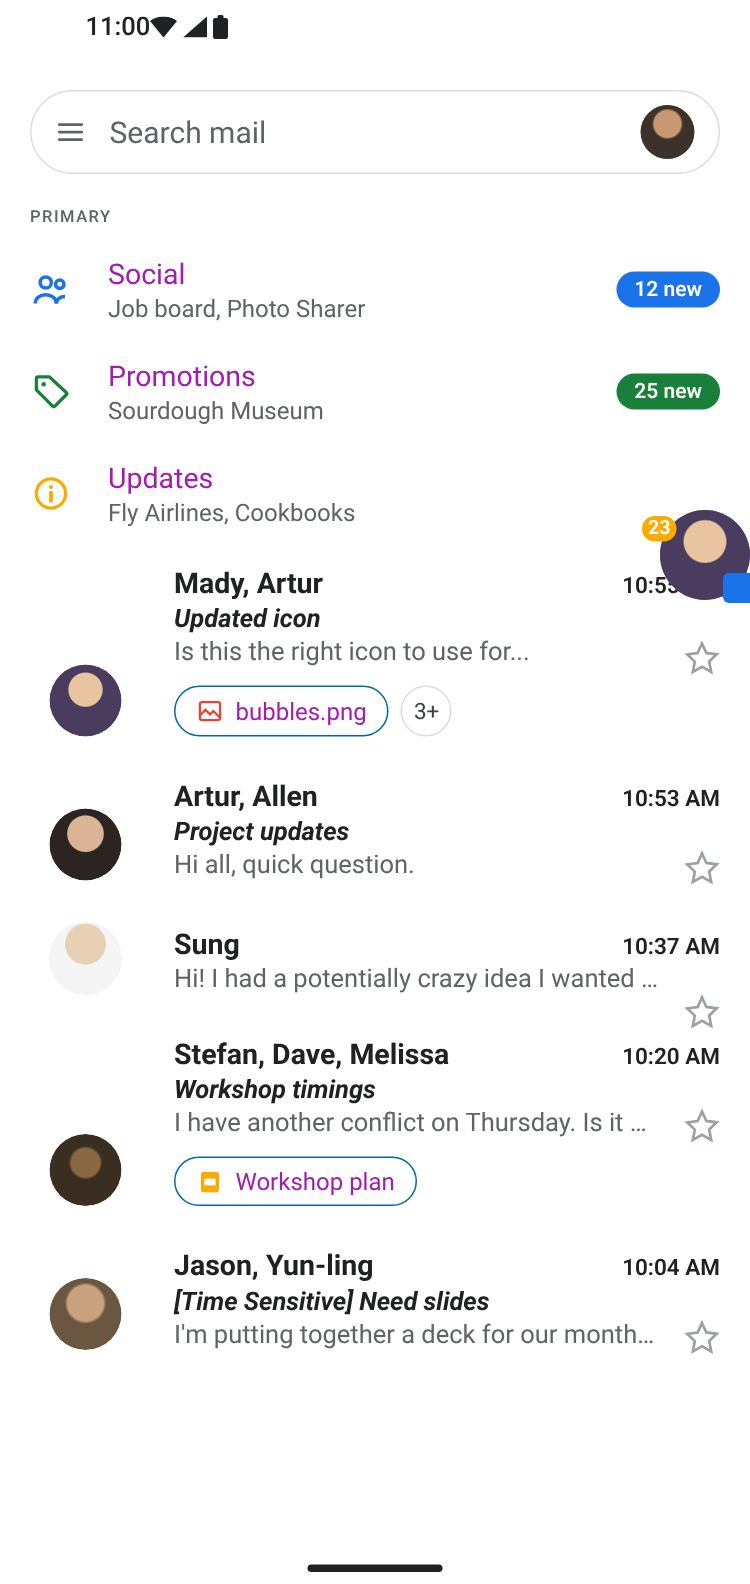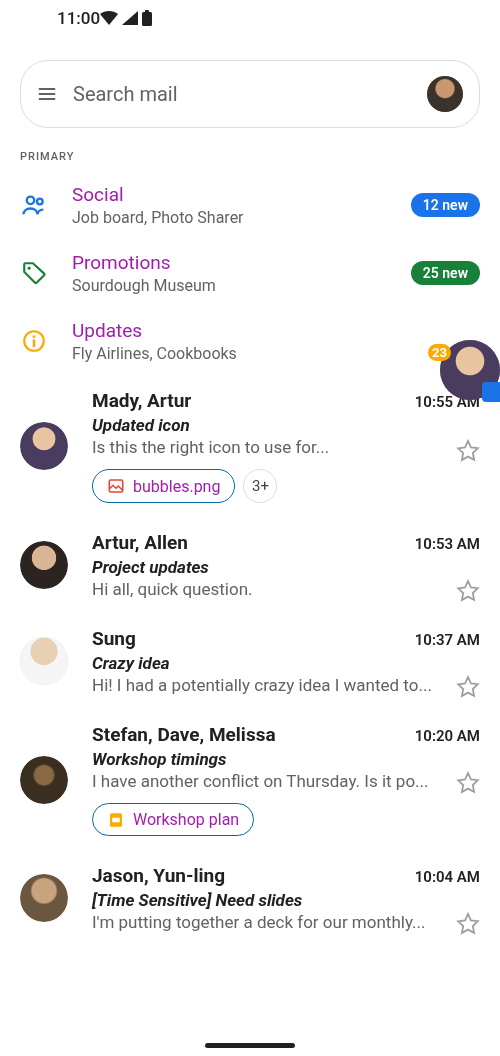--- a/index.html
+++ b/index.html
@@ -16,21 +16,21 @@
       display: flex;
       align-items: center;
       padding: 8px 24px;
       height: 36px;
       margin-left: 33px;
     }
     .status-time { font-size: 17px; font-weight: 500; }
     .status-icons { display: flex; gap: 4px; align-items: center; }
     .search-bar {
       margin: 24px 20px 10px;
-      height: 68px;
+      height: 56px;
       border-radius: 28px;
       border: 1px solid #dadce0;
       display: flex;
       align-items: center;
       padding: 0 16px;
       gap: 16px;
     }
     .menu-icon { width: 20px; height: 20px; flex-shrink: 0; }
     .search-placeholder { flex: 1; font-size: 20px; color: #5f6368; }
     .avatar-small {
@@ -50,22 +50,22 @@
     .tab-content { flex: 1; }
     .tab-title { font-size: 19px; font-weight: 400; color: #a21caf; }
     .tab-subtitle { font-size: 16px; color: #5f6368; margin-top: 2px; }
     .badge {
       font-size: 14px; font-weight: 600; color: #fff;
       padding: 4px 12px; border-radius: 14px;
     }
     .badge-blue { background: #1a73e8; }
     .badge-green { background: #188038; }
     .email-row {
-      display: flex; padding: 14px 20px 14px 20px; gap: 24px;
-      align-items: center; position: relative;
+      display: flex; padding: 14px 20px 14px 33px; gap: 35px;
+      align-items: flex-end; position: relative;
     }
     .sender-avatar {
       width: 48px; height: 48px; border-radius: 50%;
       flex-shrink: 0; background: #ddd; position: relative; overflow: hidden;
     }
     .email-content { flex: 1; min-width: 0; }
     .email-header {
       display: flex; justify-content: space-between; align-items: baseline;
     }
     .email-sender { font-size: 19px; font-weight: 700; color: #202124; }
@@ -246,21 +246,20 @@
 
 <div class="email-row">
   <div class="sender-avatar">
       <div class="face a-sung"></div>
     </div>
   <div class="email-content">
     <div class="email-header">
       <span class="email-sender">Sung</span>
       <span class="email-time">10:37 AM</span>
     </div>
-    <div class="email-subject">Crazy idea</div>
     <div class="email-preview">Hi! I had a potentially crazy idea I wanted to...</div>
   </div>
   <svg class="email-star row2" viewBox="0 0 24 24">
       <path d="M12 2l2.9 6.3 6.9.9-5 4.8 1.3 6.9L12 17.6 5.9 21l1.3-6.9-5-4.8 6.9-.9L12 2z" fill="none" stroke="#9aa0a6" stroke-width="1.8"></path>
     </svg>
 </div>
 
 <div class="email-row">
   <div class="sender-avatar">
       <div class="face a-stefan"></div>

